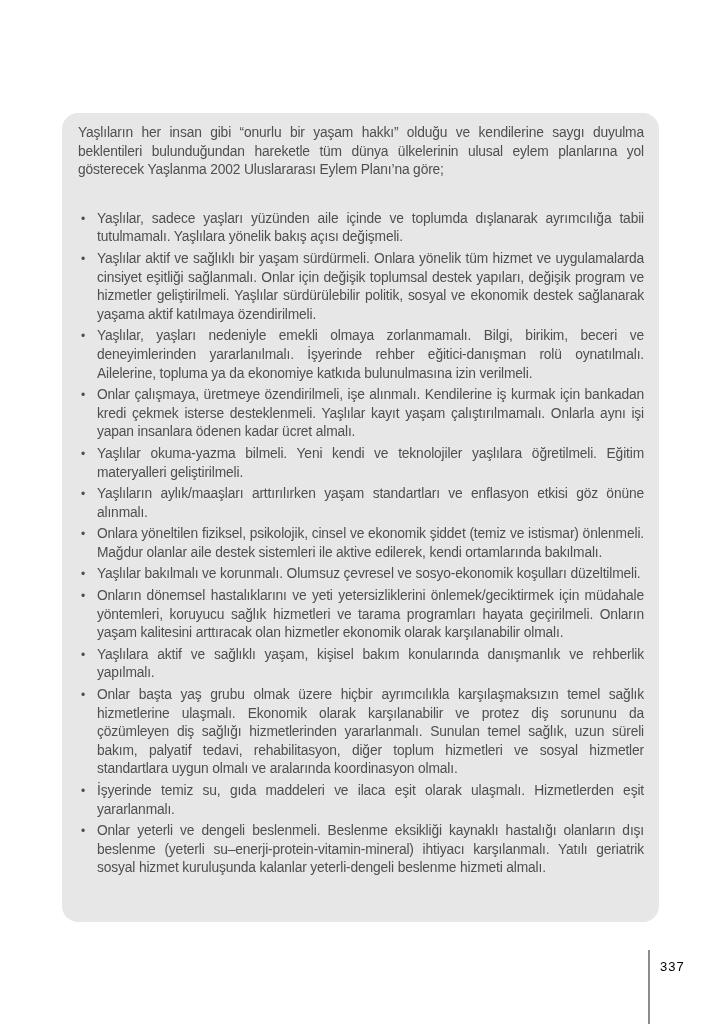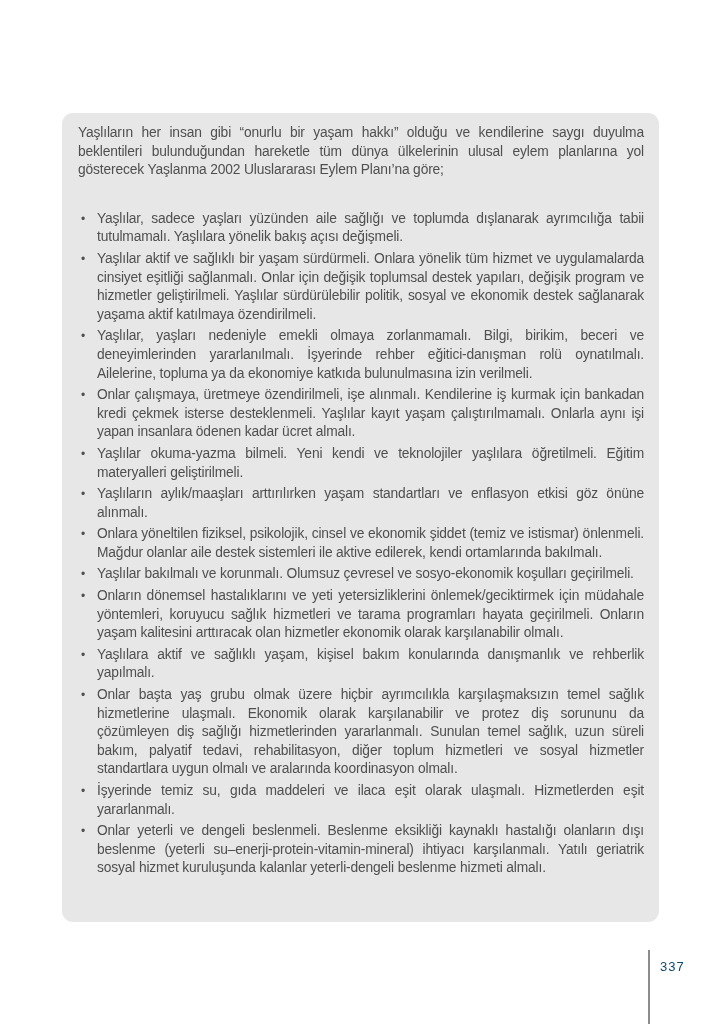--- a/index.html
+++ b/index.html
@@ -16,21 +16,21 @@
     font-family: "Liberation Sans", sans-serif;
   }
   .content-box {
     position: absolute;
     left: 62px;
     top: 113px;
     width: 597px;
     min-height: 809px;
     box-sizing: border-box;
     background: #e7e7e7;
-    border-radius: 11px;
+    border-radius: 16px;
     padding: 11px 15px 16px 16px;
     color: #4f4f4f;
     font-size: 13.8px;
     line-height: 18.6px;
     letter-spacing: -0.15px;
     text-align: justify;
   }
   .intro {
     margin: 0 0 30px 0;
   }
@@ -61,37 +61,37 @@
     width: 2px;
     height: 74px;
     background: #8c8c8c;
   }
   .page-number {
     position: absolute;
     left: 660px;
     top: 959px;
     font-size: 13px;
     letter-spacing: 1px;
-    color: #0c4a6e;
+    color: #000000;
   }
 </style>
 </head>
 <body>
 
 <div class="page">
 
   <div class="content-box">
 
     <p class="intro">Yaşlıların her insan gibi “onurlu bir yaşam hakkı” olduğu ve kendilerine saygı duyulma beklentileri bulunduğundan hareketle tüm dünya ülkelerinin ulusal eylem planlarına yol gösterecek Yaşlanma 2002 Uluslararası Eylem Planı’na göre;</p>
 
     <div class="bullet-list">
 
       <div class="bullet-item">
         <span class="bullet-marker">•</span>
-        <span class="bullet-text">Yaşlılar, sadece yaşları yüzünden aile sağlığı ve toplumda dışlanarak ayrımcılığa tabii tutulmamalı. Yaşlılara yönelik bakış açısı değişmeli.</span>
+        <span class="bullet-text">Yaşlılar, sadece yaşları yüzünden aile içinde ve toplumda dışlanarak ayrımcılığa tabii tutulmamalı. Yaşlılara yönelik bakış açısı değişmeli.</span>
       </div>
 
       <div class="bullet-item">
         <span class="bullet-marker">•</span>
         <span class="bullet-text">Yaşlılar aktif ve sağlıklı bir yaşam sürdürmeli. Onlara yönelik tüm hizmet ve uygulamalarda cinsiyet eşitliği sağlanmalı. Onlar için değişik toplumsal destek yapıları, değişik program ve hizmetler geliştirilmeli. Yaşlılar sürdürülebilir politik, sosyal ve ekonomik destek sağlanarak yaşama aktif katılmaya özendirilmeli.</span>
       </div>
 
       <div class="bullet-item">
         <span class="bullet-marker">•</span>
         <span class="bullet-text">Yaşlılar, yaşları nedeniyle emekli olmaya zorlanmamalı. Bilgi, birikim, beceri ve deneyimlerinden yararlanılmalı. İşyerinde rehber eğitici-danışman rolü oynatılmalı. Ailelerine, topluma ya da ekonomiye katkıda bulunulmasına izin verilmeli.</span>
@@ -112,21 +112,21 @@
         <span class="bullet-text">Yaşlıların aylık/maaşları arttırılırken yaşam standartları ve enflasyon etkisi göz önüne alınmalı.</span>
       </div>
 
       <div class="bullet-item">
         <span class="bullet-marker">•</span>
         <span class="bullet-text">Onlara yöneltilen fiziksel, psikolojik, cinsel ve ekonomik şiddet (temiz ve istismar) önlenmeli. Mağdur olanlar aile destek sistemleri ile aktive edilerek, kendi ortamlarında bakılmalı.</span>
       </div>
 
       <div class="bullet-item">
         <span class="bullet-marker">•</span>
-        <span class="bullet-text">Yaşlılar bakılmalı ve korunmalı. Olumsuz çevresel ve sosyo-ekonomik koşulları geçirilmeli.</span>
+        <span class="bullet-text">Yaşlılar bakılmalı ve korunmalı. Olumsuz çevresel ve sosyo-ekonomik koşulları düzeltilmeli.</span>
       </div>
 
       <div class="bullet-item">
         <span class="bullet-marker">•</span>
         <span class="bullet-text">Onların dönemsel hastalıklarını ve yeti yetersizliklerini önlemek/geciktirmek için müdahale yöntemleri, koruyucu sağlık hizmetleri ve tarama programları hayata geçirilmeli. Onların yaşam kalitesini arttıracak olan hizmetler ekonomik olarak karşılanabilir olmalı.</span>
       </div>
 
       <div class="bullet-item">
         <span class="bullet-marker">•</span>
         <span class="bullet-text">Yaşlılara aktif ve sağlıklı yaşam, kişisel bakım konularında danışmanlık ve rehberlik yapılmalı.</span>

